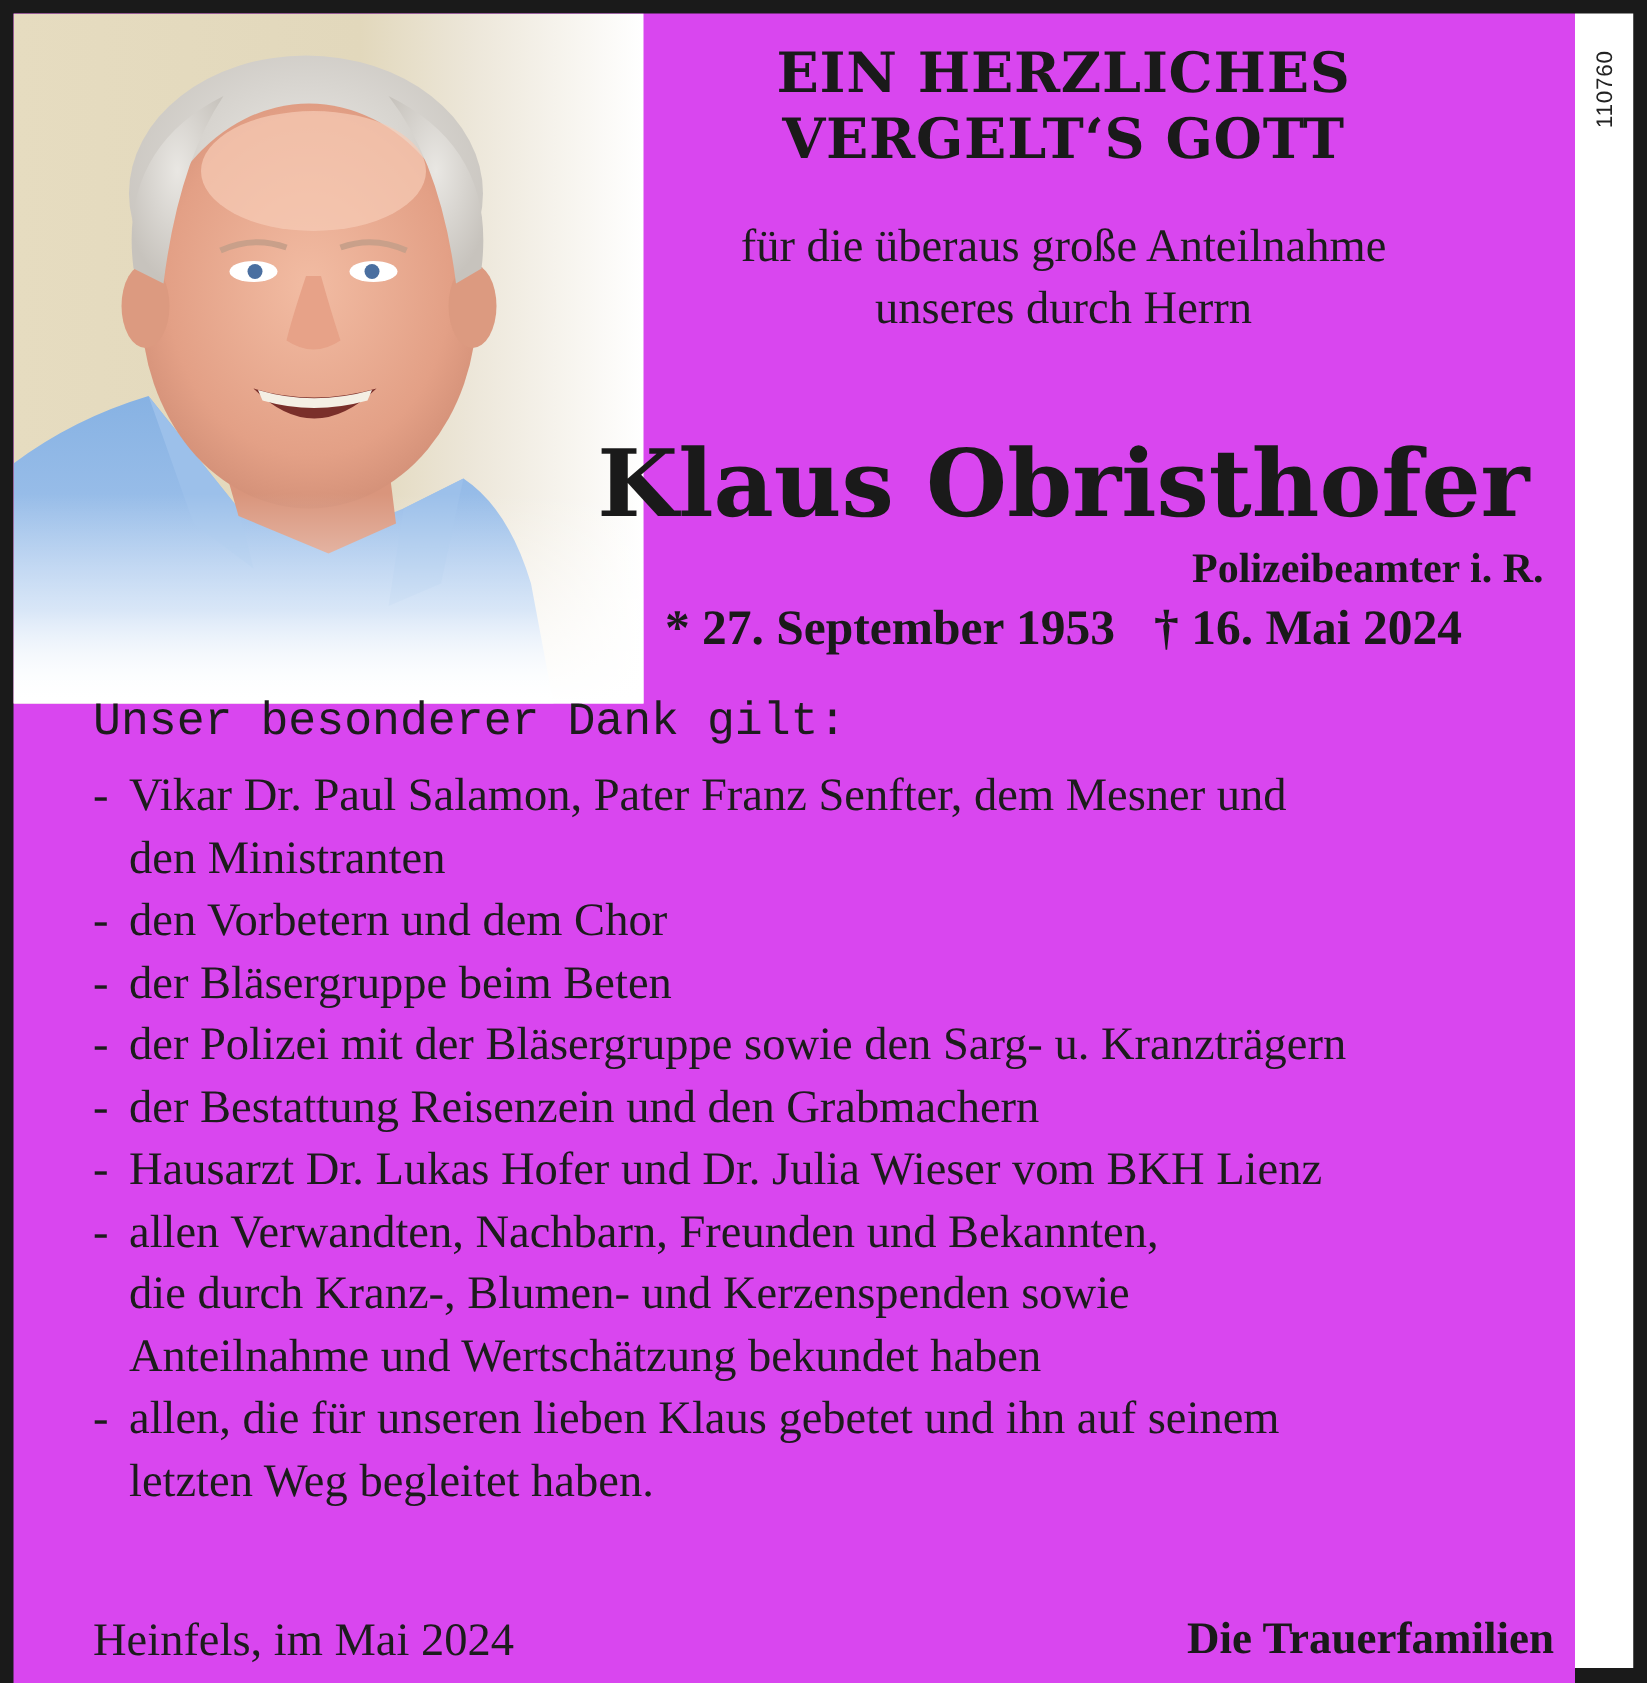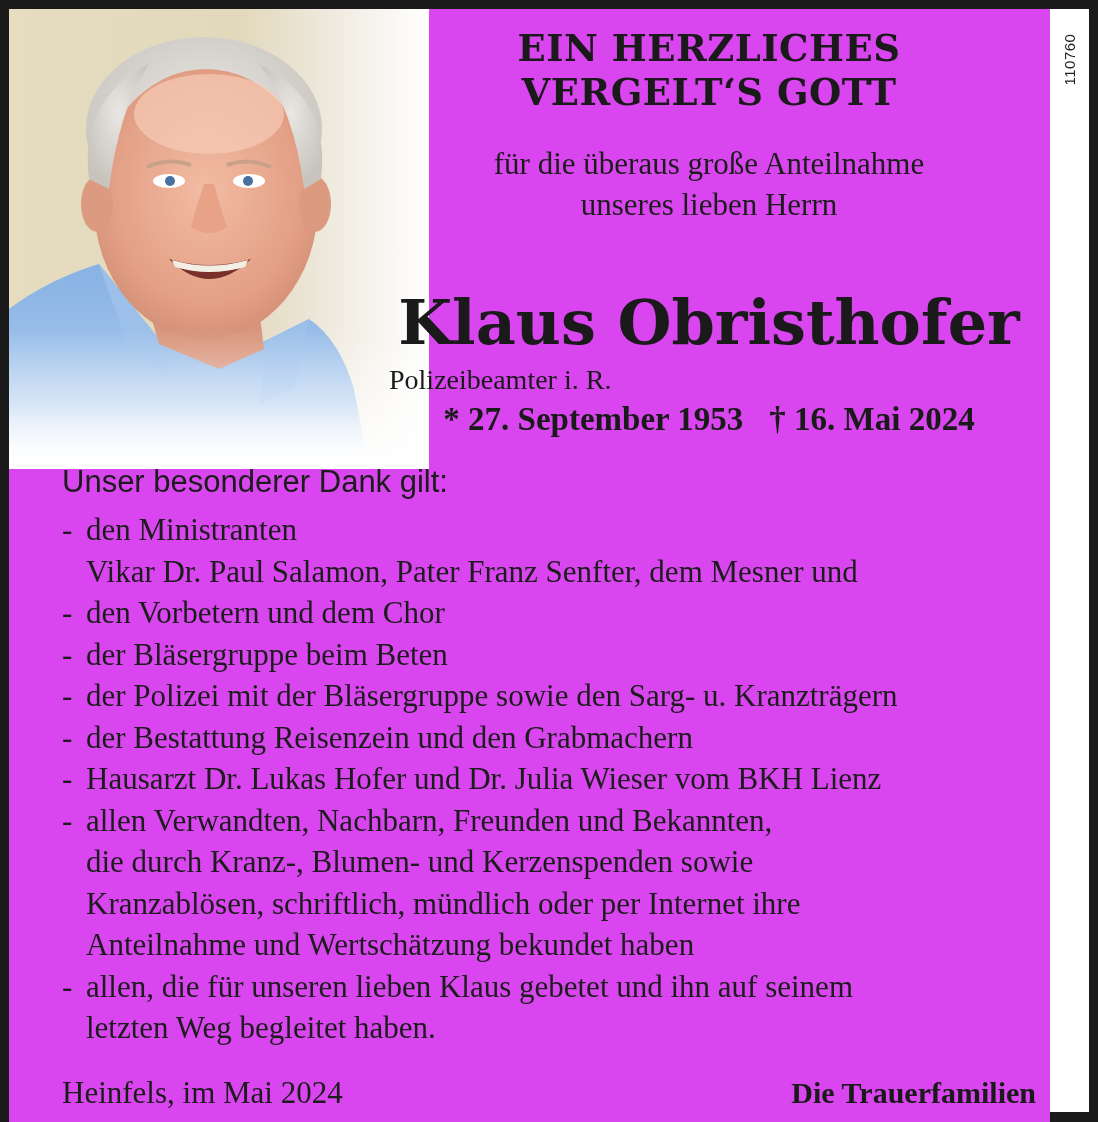--- a/index.html
+++ b/index.html
@@ -121,23 +121,23 @@
       font-size: 62px;
       line-height: 76px;
       color: #1a1a1a;
       letter-spacing: 0px;
     }
     .occupation {
       position: absolute;
       left: 380px;
       top: 354px;
       width: 640px;
-      text-align: left;
-      font-family: "Liberation Serif", serif;
-      font-weight: normal;
+      text-align: right;
+      font-family: "Liberation Serif", serif;
+      font-weight: bold;
       font-size: 28px;
       line-height: 34px;
       color: #1a1a1a;
     }
     .dates {
       position: absolute;
       left: 380px;
       top: 390px;
       width: 640px;
       text-align: center;
@@ -148,21 +148,21 @@
       color: #1a1a1a;
       white-space: pre;
     }
     .dates .gap { display: inline-block; width: 26px; }
 
     
     .thanks-intro {
       position: absolute;
       left: 53px;
       top: 452px;
-      font-family: Liberation Sans, sans-serif;
+      font-family: Liberation Mono, monospace;
       font-size: 31px;
       line-height: 41px;
       color: #1c1c1c;
     }
     .thanks-list {
       position: absolute;
       left: 53px;
       top: 500px;
       width: 990px;
       margin: 0;
@@ -262,36 +262,36 @@
     <div class="portrait-fade-bottom"></div>
   </div>
 
   <div class="headline">
     <div>EIN HERZLICHES</div>
     <div>VERGELT‘S GOTT</div>
   </div>
 
   <div class="subline">
     <div>für die überaus große Anteilnahme</div>
-    <div>unseres lieben Herrn</div>
+    <div>unseres durch Herrn</div>
   </div>
 
   <div class="name">Klaus Obristhofer</div>
 
   <div class="occupation">Polizeibeamter i. R.</div>
 
   <div class="dates"><span>*</span> <span>27. September 1953</span><span class="gap"></span><span>†</span> <span>16. Mai 2024</span></div>
 
   <div class="thanks-intro">Unser besonderer Dank gilt:</div>
 
   <ul class="thanks-list">
     <li>
       <span class="dash">-</span>
+      <div>Vikar Dr. Paul Salamon, Pater Franz Senfter, dem Mesner und</div>
       <div>den Ministranten</div>
-      <div>Vikar Dr. Paul Salamon, Pater Franz Senfter, dem Mesner und</div>
     </li>
     <li>
       <span class="dash">-</span>
       <div>den Vorbetern und dem Chor</div>
     </li>
     <li>
       <span class="dash">-</span>
       <div>der Bläsergruppe beim Beten</div>
     </li>
     <li>
@@ -303,21 +303,20 @@
       <div>der Bestattung Reisenzein und den Grabmachern</div>
     </li>
     <li>
       <span class="dash">-</span>
       <div>Hausarzt Dr. Lukas Hofer und Dr. Julia Wieser vom BKH Lienz</div>
     </li>
     <li>
       <span class="dash">-</span>
       <div>allen Verwandten, Nachbarn, Freunden und Bekannten,</div>
       <div>die durch Kranz-, Blumen- und Kerzenspenden sowie</div>
-      <div>Kranzablösen, schriftlich, mündlich oder per Internet ihre</div>
       <div>Anteilnahme und Wertschätzung bekundet haben</div>
     </li>
     <li>
       <span class="dash">-</span>
       <div>allen, die für unseren lieben Klaus gebetet und ihn auf seinem</div>
       <div>letzten Weg begleitet haben.</div>
     </li>
   </ul>
 
   <div class="footer-place">Heinfels, im Mai 2024</div>

